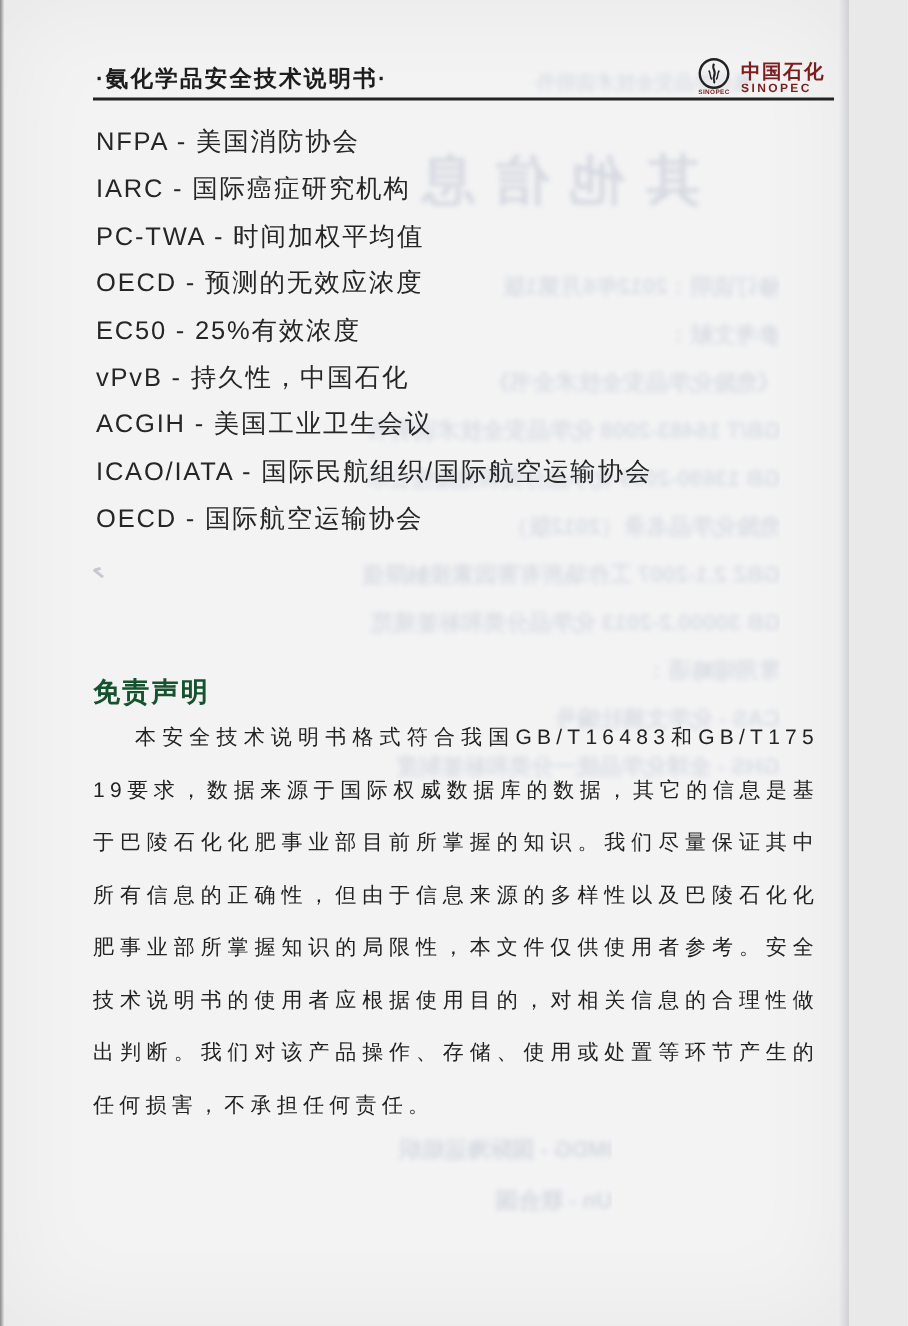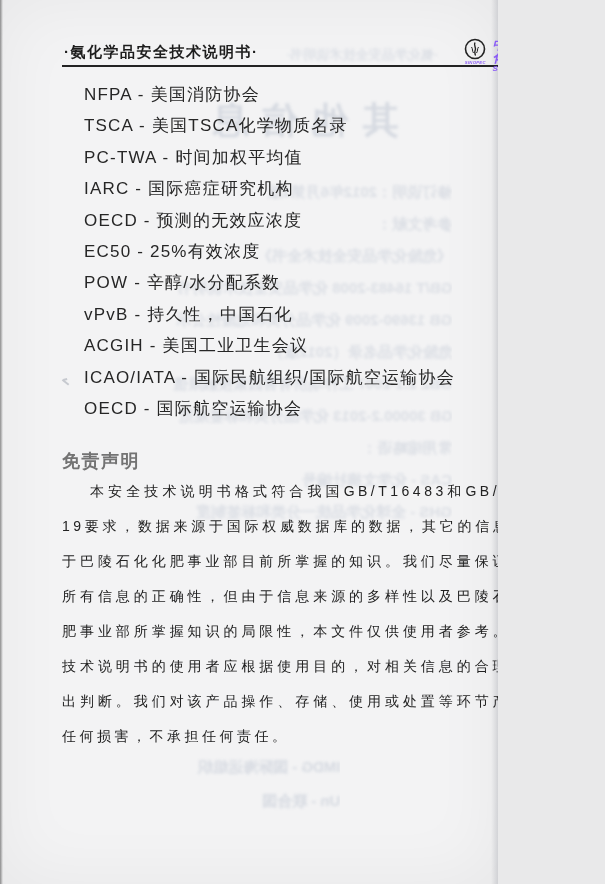--- a/index.html
+++ b/index.html
@@ -2,21 +2,21 @@
 <html><head>
 <meta charset="utf-8">
 <style>
   html,body{margin:0;padding:0;}
   body{
     width:605px;height:884px;
     font-family:"Liberation Sans",sans-serif;
     background:#e9e9ea;
   }
   .page{
-    position:relative;width:498px;height:884px;overflow:hidden;
+    position:relative;width:566px;height:884px;overflow:hidden;
     background:#f3f3f4;
     box-shadow:inset 0 0 70px rgba(0,0,0,0.05);
   }
   
   .edge-left{position:absolute;left:0;top:0;bottom:0;width:3px;
     background:linear-gradient(to right,rgba(60,60,60,.55),rgba(60,60,60,0));}
   .edge-right{position:absolute;right:0;top:0;bottom:0;width:7px;
     background:linear-gradient(to left,rgba(90,95,110,.18),rgba(90,95,110,0));}
 
   
@@ -30,36 +30,36 @@
   .bleed-list-a{top:176px;}
   .bleed-list-b{top:750px;right:158px;}
   .bleed-line{height:32px;line-height:32px;font-size:15px;font-weight:bold;opacity:.24;
     white-space:nowrap;overflow:hidden;}
   .bleed-list-b .bleed-line{height:34px;line-height:34px;opacity:.30;}
 
   
   .doc-title{position:absolute;left:64px;top:43px;font-size:15px;font-weight:bold;
     letter-spacing:1.5px;color:#1d1d1d;}
   .header-rule{position:absolute;left:62px;top:65px;width:494px;height:2px;background:#232323;}
-  .logo{position:absolute;left:463px;top:38px;display:flex;color:#8b5cf6;font-style:italic;}
+  .logo{position:absolute;left:463px;top:38px;display:flex;align-items:center;color:#7f1d1d;}
   .logo-mark{width:26px;text-align:center;margin-right:5px;}
   .logo-mark svg{display:block;margin:0 auto;}
   .logo-mark .sub{font-size:5px;font-weight:bold;letter-spacing:.3px;display:block;margin-top:-1px;
     transform:scale(.85);}
   .logo-cn{font-size:13px;font-weight:bold;letter-spacing:1px;line-height:13px;}
   .logo-en{font-size:8px;font-weight:bold;letter-spacing:1.6px;line-height:9px;}
 
   
   .abbr-list{position:absolute;left:64px;top:79px;width:492px;}
   .abbr-line{height:31.4px;line-height:31.4px;font-size:17px;letter-spacing:1.2px;
-    color:#262626;white-space:nowrap;margin-left:20px;}
+    color:#262626;white-space:nowrap;}
 
   
   .disclaimer-heading{position:absolute;left:62px;top:449px;font-size:18px;font-weight:bold;
-    letter-spacing:1.5px;color:#737373;}
+    letter-spacing:1.5px;color:#14532d;}
   .disclaimer-body{position:absolute;left:62px;top:474px;width:484px;margin:0;
     font-size:14px;line-height:35px;letter-spacing:3.5px;color:#222;
     text-align:justify;text-indent:2em;word-break:break-all;}
 
   
   .page-number{position:absolute;left:0;top:814px;width:605px;text-align:right;
     font-family:"Liberation Serif",serif;font-size:14px;color:#0369a1;letter-spacing:1px;}
 
   
   .artifact-mark{position:absolute;left:62px;top:378px;width:9px;height:9px;opacity:.5;}
@@ -155,32 +155,30 @@
     <div>
       <div class="logo-cn">中国石化</div>
       <div class="logo-en">SINOPEC</div>
     </div>
   </div>
 
   <div class="abbr-list">
 
       <div class="abbr-line">NFPA - 美国消防协会</div>
 
-      <div class="abbr-line">TSCA - 美国TSCA化学物质名录</div>
+
+      <div class="abbr-line">IARC - 国际癌症研究机构</div>
 
       <div class="abbr-line">PC-TWA - 时间加权平均值</div>
-
-      <div class="abbr-line">IARC - 国际癌症研究机构</div>
 
       <div class="abbr-line">OECD - 预测的无效应浓度</div>
 
 
       <div class="abbr-line">EC50 - 25%有效浓度</div>
 
-      <div class="abbr-line">POW - 辛醇/水分配系数</div>
 
       <div class="abbr-line">vPvB - 持久性，中国石化</div>
 
       <div class="abbr-line">ACGIH - 美国工业卫生会议</div>
 
       <div class="abbr-line">ICAO/IATA - 国际民航组织/国际航空运输协会</div>
 
       <div class="abbr-line">OECD - 国际航空运输协会</div>
     </div>
 

